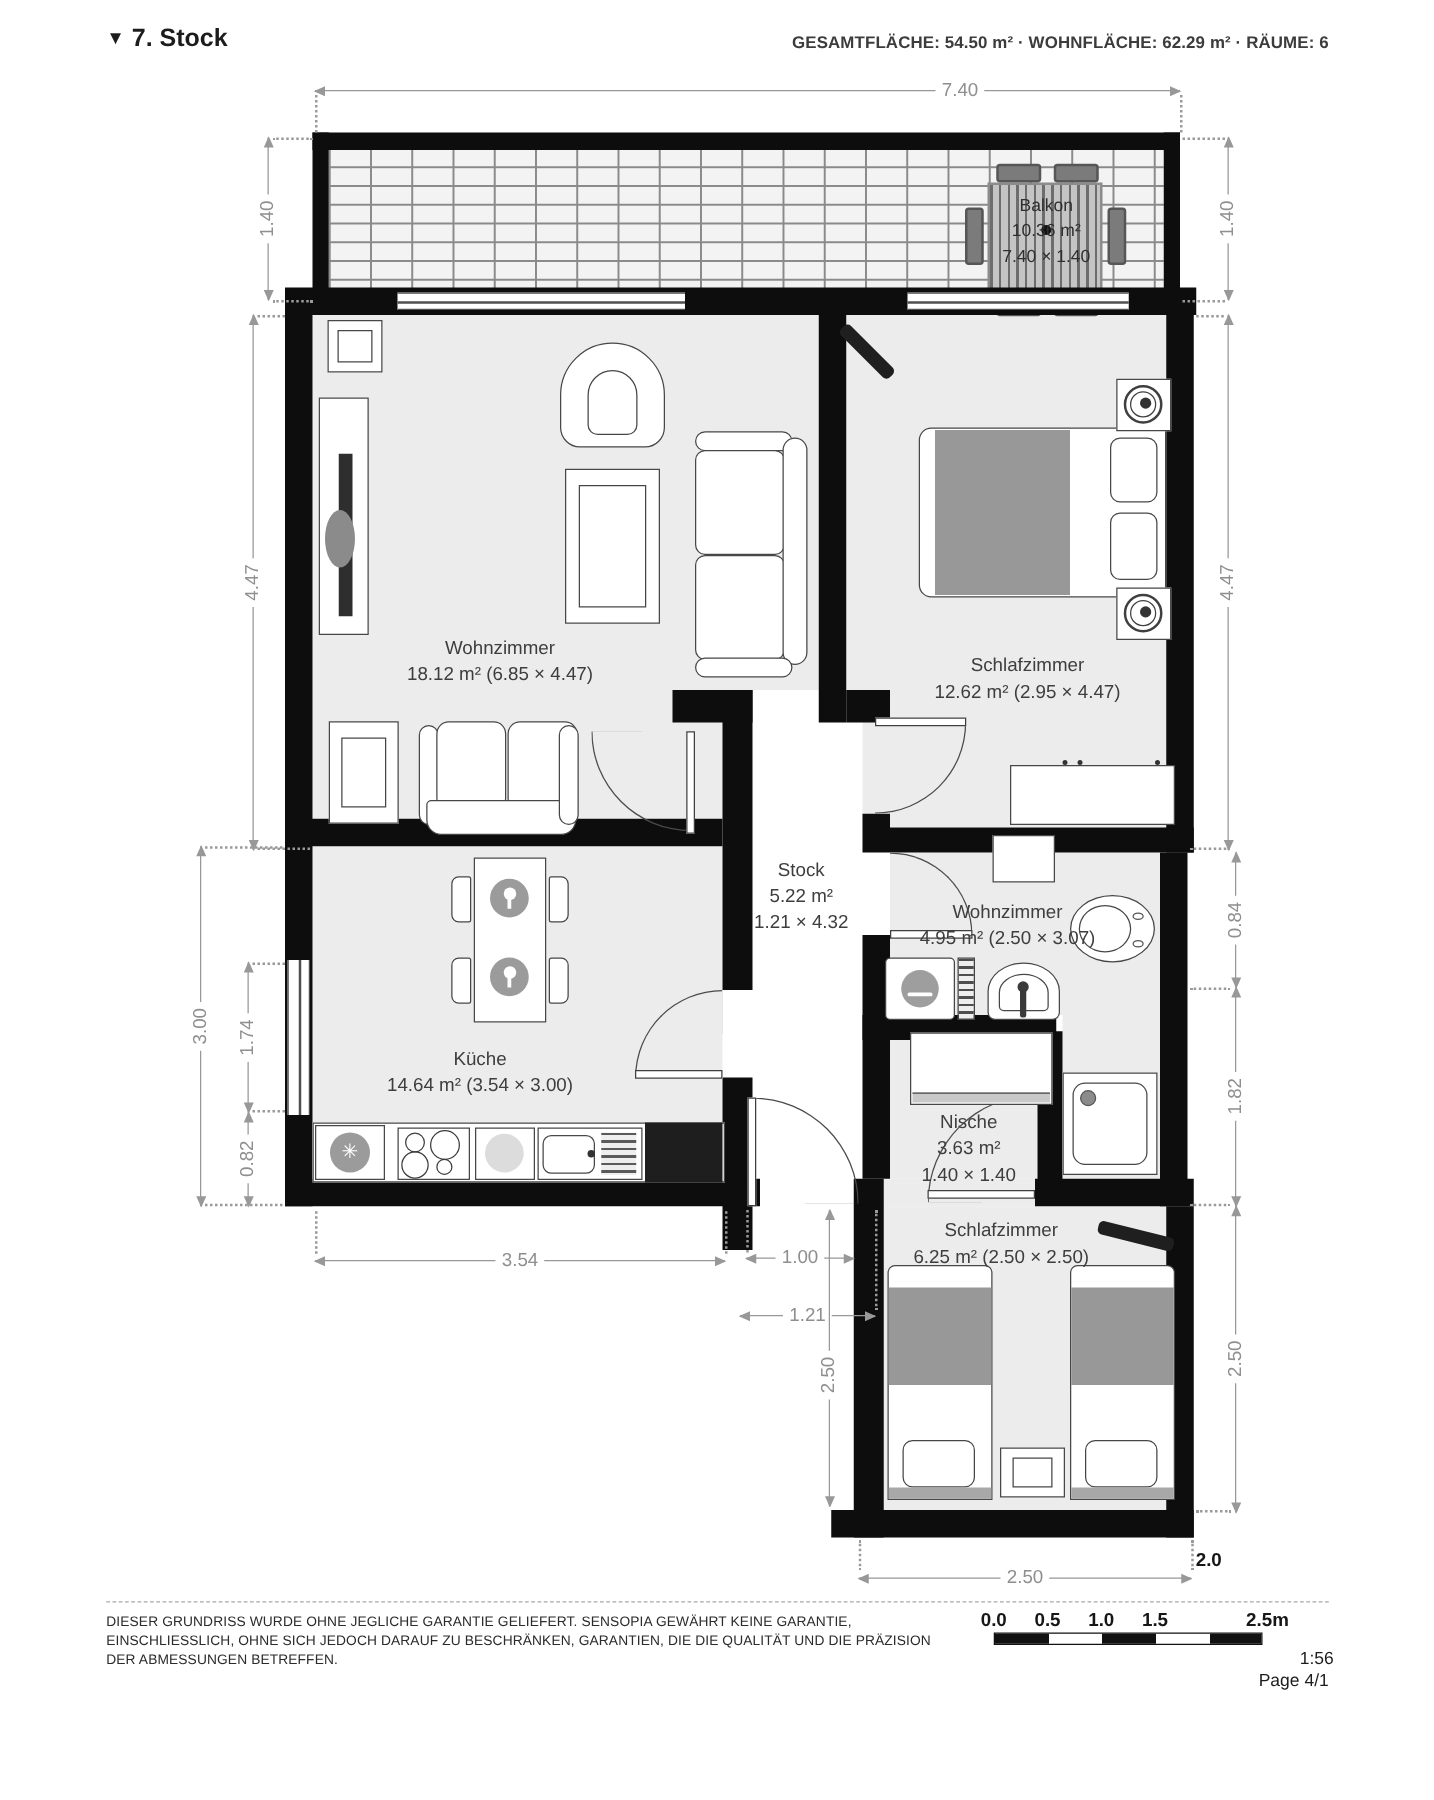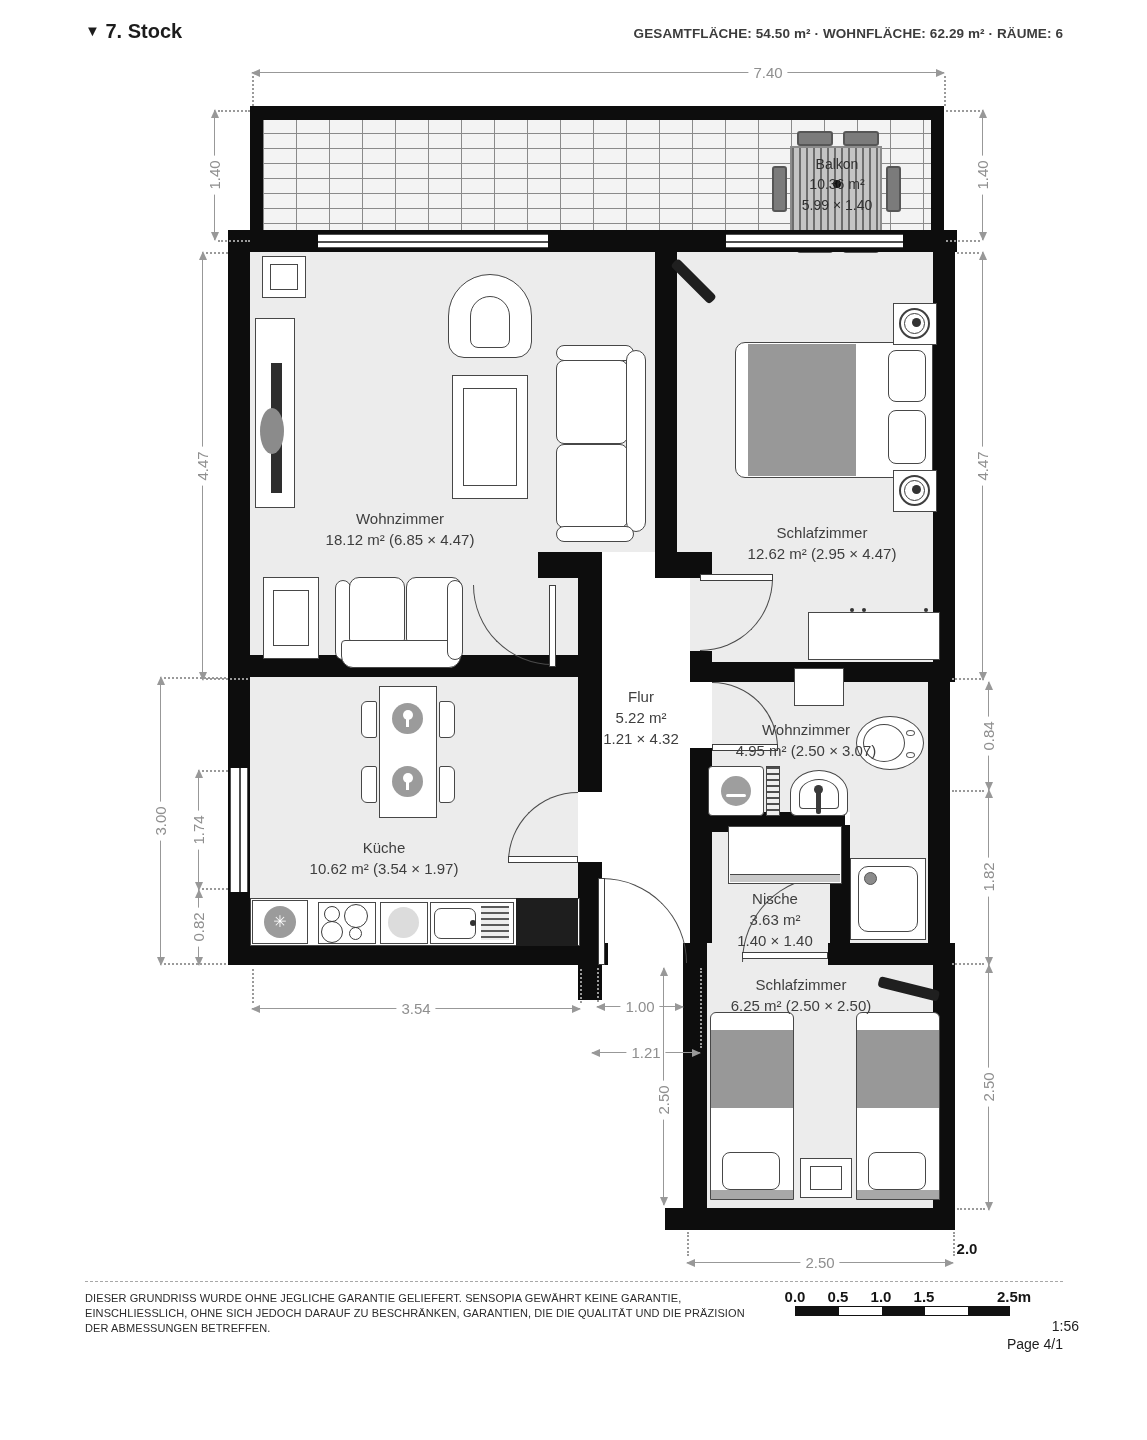--- a/index.html
+++ b/index.html
@@ -67,21 +67,21 @@
   <div class="chairb" style="left:797px;top:131px;width:36px;height:15px"></div>
   <div class="chairb" style="left:843px;top:131px;width:36px;height:15px"></div>
   <div class="chairb" style="left:797px;top:238px;width:36px;height:15px"></div>
   <div class="chairb" style="left:843px;top:238px;width:36px;height:15px"></div>
   <div class="chairb" style="left:772px;top:166px;width:15px;height:46px"></div>
   <div class="chairb" style="left:886px;top:166px;width:15px;height:46px"></div>
   <div class="circ" style="left:833px;top:180px;width:8px;height:8px;background:#111"></div>
   <div class="blabel" style="left:837px;top:184px">
     <div>Balkon</div>
     <div>10.36 m²</div>
-    <div>5.99 × 1.40</div>
+    <div>7.40 × 1.40</div>
   </div>
   <div class="wall" style="left:250px;top:106px;width:694px;height:14px"></div>
   <div class="wall" style="left:250px;top:106px;width:13px;height:136px"></div>
   <div class="wall" style="left:931px;top:106px;width:13px;height:136px"></div>
 
   <div class="wall" style="left:228px;top:230px;width:729px;height:22px"></div>
   <div class="wall" style="left:228px;top:252px;width:22px;height:713px"></div>
   <div class="wall" style="left:933px;top:252px;width:22px;height:430px"></div>
   <div class="wall" style="left:928px;top:682px;width:22px;height:283px"></div>
   <div class="wall" style="left:655px;top:252px;width:22px;height:326px"></div>
@@ -193,21 +193,21 @@
   <div class="circ" style="left:349px;top:927px;width:13px;height:13px;border:1.5px solid #3c3c3c"></div>
   <div class="furn" style="left:380px;top:902px;width:48px;height:42px"></div>
   <div class="circ" style="left:388px;top:907px;width:31px;height:31px;background:#dcdcdc"></div>
   <div class="furn" style="left:430px;top:902px;width:84px;height:42px"></div>
   <div class="furn" style="left:434px;top:908px;width:42px;height:31px;border-radius:7px"></div>
   <div class="circ" style="left:470px;top:920px;width:6px;height:6px;background:#333"></div>
   <div class="abs" style="left:481px;top:906px;width:28px;height:34px;background:repeating-linear-gradient(180deg,#5a5a5a 0 2px,#eee 2px 6px)"></div>
   <div class="abs" style="left:516px;top:898px;width:62px;height:48px;background:#1e1e1e"></div>
   <div class="rlabel" style="left:384px;top:858px">
     <div>Küche</div>
-    <div>10.62 m² (3.54 × 1.97)</div>
+    <div>14.64 m² (3.54 × 3.00)</div>
   </div>
 
   <div class="furn" style="left:794px;top:668px;width:50px;height:38px"></div>
   <div class="furn" style="left:856px;top:716px;width:68px;height:54px;border-radius:50%"></div>
   <div class="furn" style="left:863px;top:724px;width:42px;height:38px;border-radius:50%"></div>
   <div class="circ" style="left:906px;top:730px;width:9px;height:6px;border:1.5px solid #555;background:#fff"></div>
   <div class="circ" style="left:906px;top:752px;width:9px;height:6px;border:1.5px solid #555;background:#fff"></div>
   <div class="furn" style="left:708px;top:766px;width:56px;height:50px;border-radius:4px"></div>
   <div class="circ" style="left:721px;top:776px;width:30px;height:30px;background:#9e9e9e"></div>
   <div class="abs" style="left:726px;top:794px;width:20px;height:3px;background:#fff;border-radius:2px"></div>
@@ -224,21 +224,21 @@
   <div class="abs" style="left:730px;top:874px;width:110px;height:8px;background:#c9c9c9;border-top:1.5px solid #474747"></div>
   <div class="rlabel" style="left:775px;top:919px">
     <div>Nische</div>
     <div>3.63 m²</div>
     <div>1.40 × 1.40</div>
   </div>
   <div class="furn" style="left:850px;top:858px;width:76px;height:82px"></div>
   <div class="furn" style="left:858px;top:866px;width:60px;height:66px;border-radius:10px"></div>
   <div class="circ" style="left:864px;top:872px;width:13px;height:13px;background:#8b8b8b;border:1.5px solid #555"></div>
   <div class="rlabel" style="left:641px;top:717px">
-    <div>Flur</div>
+    <div>Stock</div>
     <div>5.22 m²</div>
     <div>1.21 × 4.32</div>
   </div>
 
   <div class="rad" style="left:880px;top:976px;width:62px;height:11px;transform:rotate(14deg);transform-origin:left top"></div>
   <div class="furn" style="left:710px;top:1012px;width:84px;height:188px;border-radius:6px 6px 0 0"></div>
   <div class="gray" style="left:711px;top:1030px;width:82px;height:78px"></div>
   <div class="furn" style="left:722px;top:1152px;width:58px;height:38px;border-radius:8px"></div>
   <div class="abs" style="left:711px;top:1190px;width:82px;height:9px;background:#a8a8a8"></div>
   <div class="furn" style="left:856px;top:1012px;width:84px;height:188px;border-radius:6px 6px 0 0"></div>
@@ -369,14 +369,14 @@
 <div class="disc" style="top:1307px">EINSCHLIESSLICH, OHNE SICH JEDOCH DARAUF ZU BESCHRÄNKEN, GARANTIEN, DIE DIE QUALITÄT UND DIE PRÄZISION</div>
 <div class="disc" style="top:1322px">DER ABMESSUNGEN BETREFFEN.</div>
 
 <div class="stick" style="left:795px;top:1288px">0.0</div>
 <div class="stick" style="left:838px;top:1288px">0.5</div>
 <div class="stick" style="left:881px;top:1288px">1.0</div>
 <div class="stick" style="left:924px;top:1288px">1.5</div>
 <div class="stick" style="left:967px;top:1240px">2.0</div>
 <div class="stick" style="left:1014px;top:1288px">2.5m</div>
 <div class="abs" style="left:795px;top:1306px;width:215px;height:10px;border:1px solid #111;background:linear-gradient(90deg,#111 0 43px,#fff 43px 86px,#111 86px 129px,#fff 129px 172px,#111 172px 215px)"></div>
-<div class="ftr" style="right:68px;top:1318px;text-align:right">1:56</div>
+<div class="ftr" style="right:80px;top:1318px;text-align:right">1:56</div>
 <div class="ftr" style="right:84px;top:1336px;text-align:right">Page 4/1</div>
 
 </body></html>

